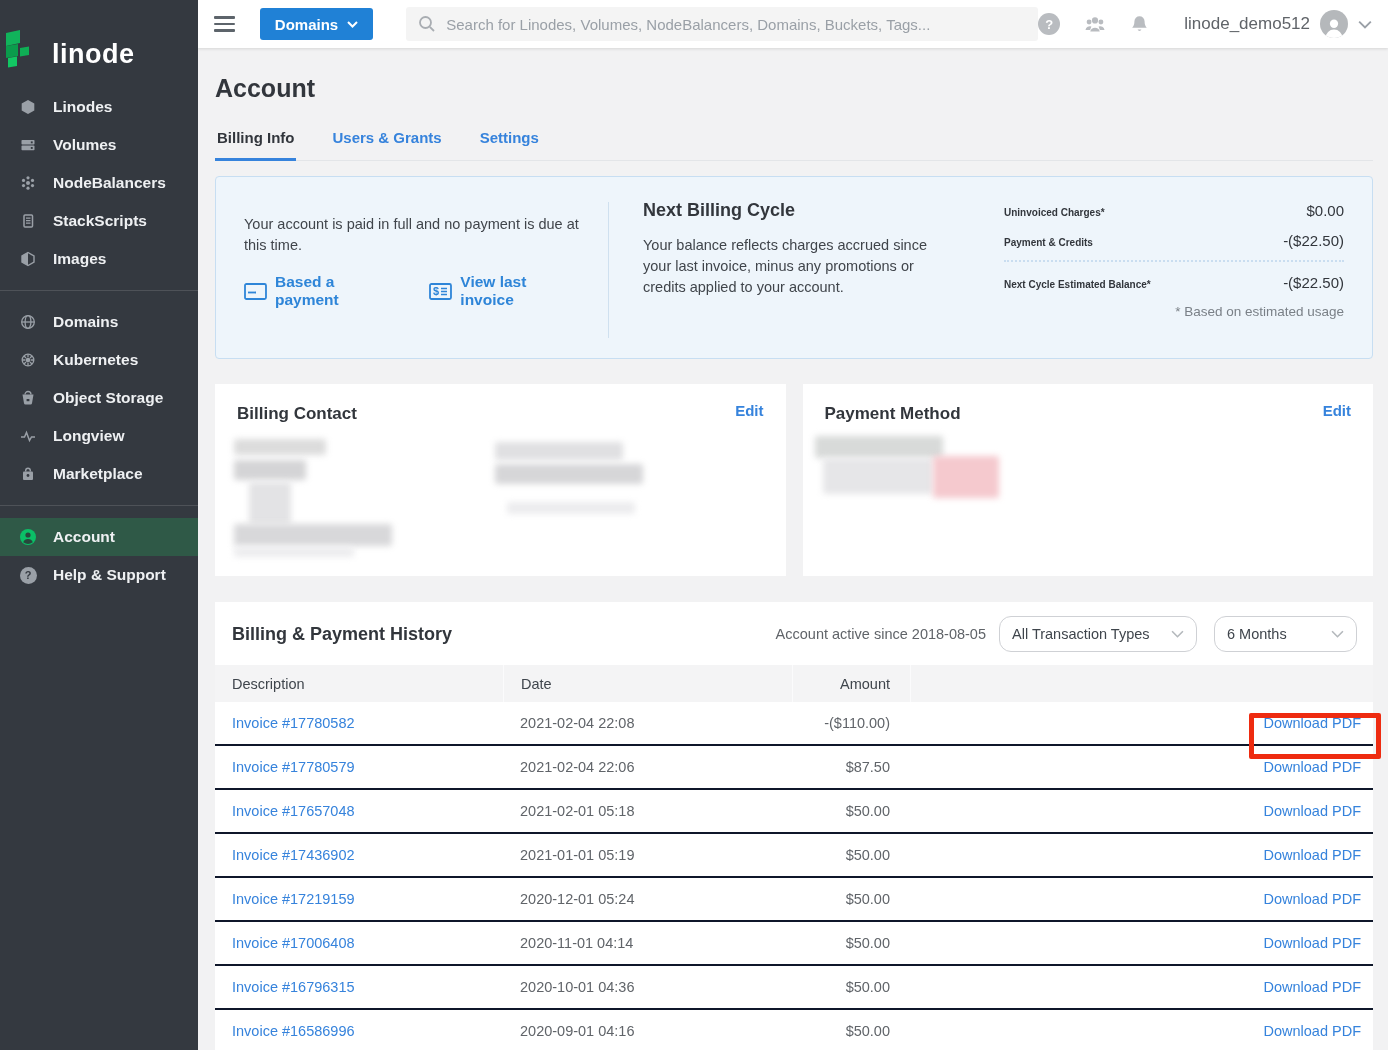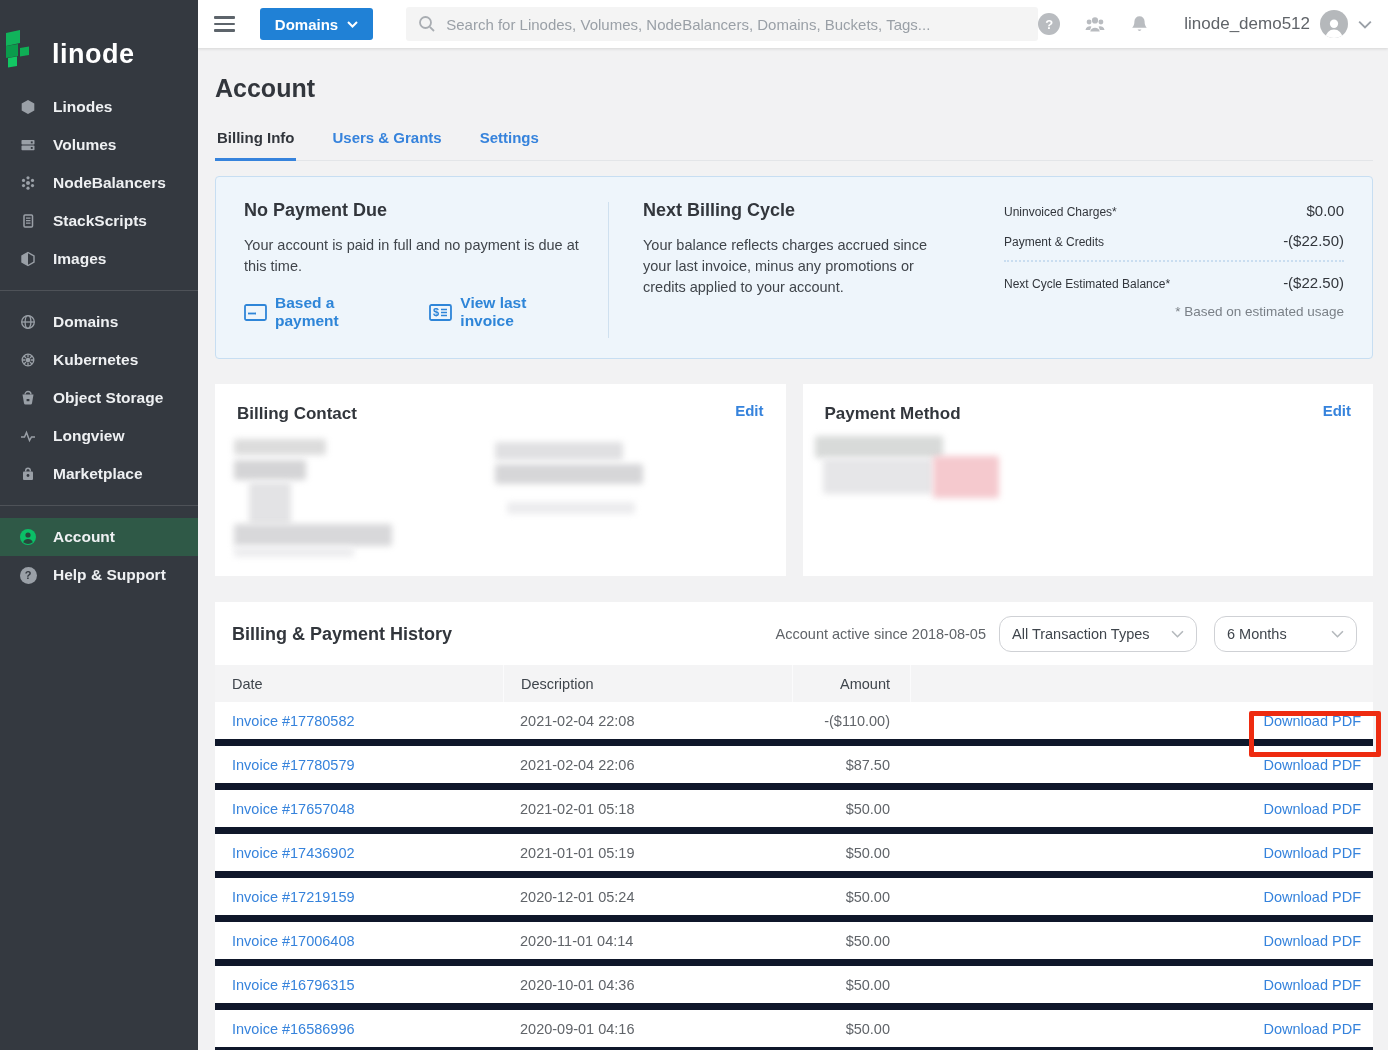--- a/index.html
+++ b/index.html
@@ -48,21 +48,21 @@
   
   .summary-panel { margin-top:15px; background:#eef5fb; border:1px solid #c7def2; border-radius:4px;
     height:183px; display:flex; padding:23px 28px 0 28px; }
   .panel-h { font-size:18px; font-weight:bold; color:#32363c; }
   .panel-body { font-size:14.5px; color:#40454b; line-height:1.45; margin-top:14px; }
   .col-left { width:364px; padding-right:24px; }
   .vdivider { width:1px; background:#cfe0ef; margin:2px 0 20px 0; }
   .col-mid { padding-left:34px; width:360px; }
   .col-figures { margin-left:auto; width:340px; padding-top:2px; }
   .fig-row { display:flex; justify-content:space-between; align-items:baseline; margin-bottom:13px; }
-  .fig-label { font-size:12px; font-weight:normal; }
+  .fig-label { font-size:10px; font-weight:bold; }
   .fig-value { font-size:15px; }
   .fig-dotted { border-top:2px dotted #c9ddf0; margin:-2px 0 12px 0; }
   .fig-note { text-align:right; font-size:13.5px; color:#7a8087; margin-top:9px; }
   .pay-links { display:flex; gap:27px; margin-top:17px; }
   .pay-link { display:flex; align-items:center; gap:8px; color:#2e85d8; font-size:15.5px; font-weight:bold; cursor:pointer; }
   
   .cards-row { display:flex; gap:17px; margin-top:25px; }
   .card { background:#fff; flex:1; height:192px; padding:20px 22px; position:relative; }
   .card-h { font-size:17px; font-weight:bold; color:#32363c; }
   .edit-link { position:absolute; top:18px; right:22px; color:#3683dc; font-size:15px; font-weight:bold; cursor:pointer; }
@@ -75,21 +75,21 @@
   .select { height:36px; border:1px solid #cfd1d5; background:#fff; border-radius:12px; display:flex;
     align-items:center; padding:0 12px; font-size:14.5px; color:#3f454c; cursor:pointer; }
   .select .chev { margin-left:auto; color:#b4b8bc; }
   .sel-type { width:198px; margin-left:13px; }
   .sel-range { width:143px; margin-left:17px; }
   .grid-row { display:grid; grid-template-columns:288px 289px 118px 1fr; align-items:center; }
   .thead { background:#f4f4f5; height:37px; font-size:14.5px; color:#3f454c; }
   .thead > div { padding-left:17px; height:100%; display:flex; align-items:center; }
   .thead > div + div { border-left:1px solid #fbfbfc; }
   .thead .h-amount { justify-content:flex-end; padding-right:20px; }
-  .trow { height:44px; border-bottom:7px solid #0f172a; font-size:14.5px; background:#fff; }
+  .trow { height:44px; border-bottom:2px solid #0f172a; font-size:14.5px; background:#fff; }
   .trow > div { padding-left:17px; }
   .c-desc a, .c-dl a { color:#3683dc; text-decoration:none; cursor:pointer; }
   .c-date { color:#606469; }
   .c-amount { text-align:right; padding-right:20px !important; color:#606469; }
   .c-dl { text-align:right; padding-right:12px !important; position:relative; }
   .red-annotation { position:absolute; right:-8px; top:-2px; width:132px; height:46px;
     border:5px solid #ee2b10; border-radius:2px; pointer-events:none; }
   svg { display:block; }
 </style>
 </head>
@@ -277,21 +277,20 @@
   <h1 class="page-title">Account</h1>
 
   <div class="tabs">
     <div class="tab active">Billing Info</div>
     <div class="tab">Users &amp; Grants</div>
     <div class="tab">Settings</div>
   </div>
 
   <section class="summary-panel">
     <div class="col-left">
-      <div class="panel-h">No Payment Due</div>
       <div class="panel-body" style="width:340px;">Your account is paid in full and no payment is due at this time.</div>
       <div class="pay-links">
         <span class="pay-link">
           <svg width="23" height="17" viewBox="0 0 23 17">
               <rect x="1" y="1" width="21" height="15" rx="1.5" fill="none" stroke="#2e85d8" stroke-width="1.8"></rect>
               <path d="M4 9.5h8" stroke="#2e85d8" stroke-width="1.8"></path>
             </svg>
           <span>Based a payment</span>
         </span>
         <span class="pay-link">
@@ -360,22 +359,22 @@
           </svg>
       </div>
       <div class="select sel-range">
         <span>6 Months</span>
         <svg class="chev" width="13" height="8" viewBox="0 0 12 7">
             <path d="M1 1l5 5 5-5" fill="none" stroke="#b4b8bc" stroke-width="1.5"></path>
           </svg>
       </div>
     </div>
     <div class="grid-row thead">
+      <div>Description</div>
       <div>Date</div>
-      <div>Description</div>
       <div class="h-amount">Amount</div>
       <div></div>
     </div>
 
     <div class="grid-row trow">
       <div class="c-desc"><a>Invoice #17780582</a></div>
       <div class="c-date">2021-02-04 22:08</div>
       <div class="c-amount">-($110.00)</div>
       <div class="c-dl">
         <a>Download PDF</a>

